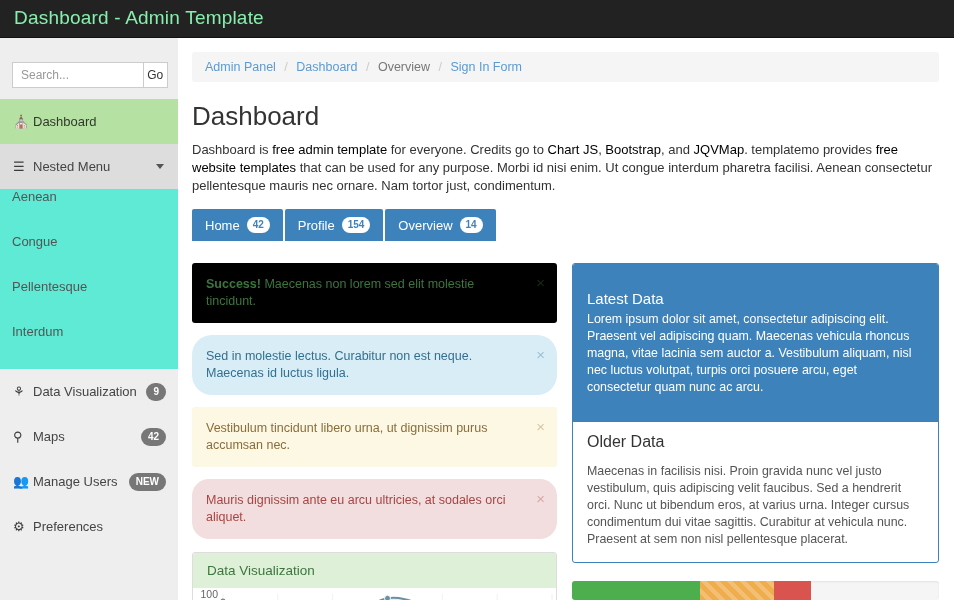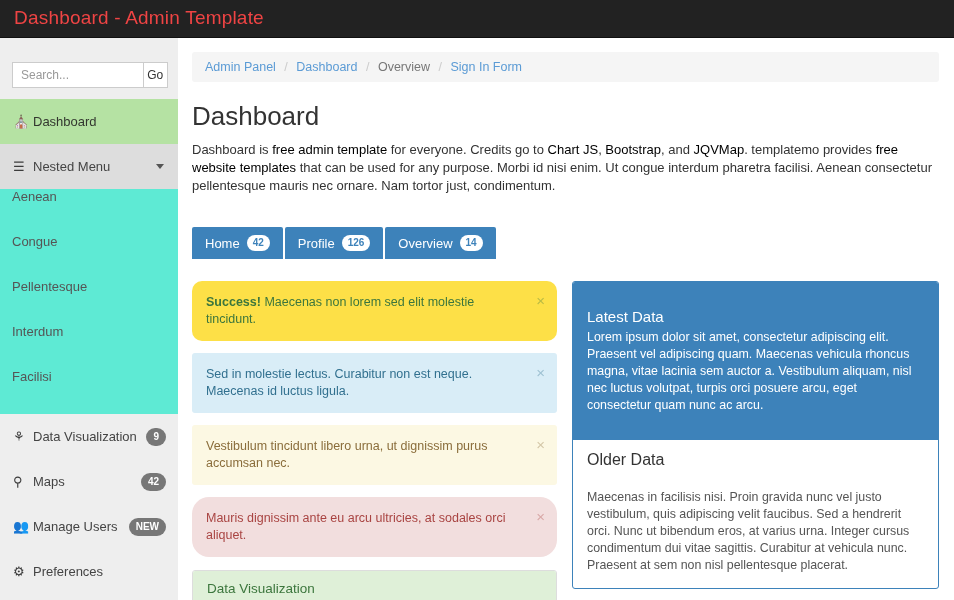--- a/index.html
+++ b/index.html
@@ -14,21 +14,21 @@
   }
 
   
   #topbar {
     position: absolute; left: 0; top: 0; width: 954px; height: 38px;
     background: #222;
     border-bottom: 1px solid #111;
   }
   #topbar .brand {
     position: absolute; left: 14px; top: 7px;
-    color: #ef4444;
+    color: #86efac;
     font-size: 19px;
     letter-spacing: .2px;
     white-space: nowrap;
   }
 
   
   #sidebar {
     position: absolute; left: 0; top: 38px; width: 178px; height: 562px;
     background: #eeeeee;
     overflow: hidden;
@@ -148,21 +148,20 @@
   
   .tabs { display: flex; gap: 2px; margin-bottom: 22px; }
   .tab {
     background: #3d82ba;
     color: #fff;
     padding: 8px 13px 8px 13px;
     font-size: 13px;
     cursor: pointer;
     display: flex; align-items: center; gap: 7px;
     border-radius: 2px 2px 0 0;
-    margin-top: 18px;
   }
   .tab .cnt {
     background: #fff;
     color: #3d82ba;
     border-radius: 9px;
     font-size: 10px;
     font-weight: bold;
     padding: 3px 6px;
     line-height: 1;
   }
@@ -180,22 +179,22 @@
     line-height: 17px;
     margin-bottom: 12px;
   }
   .alert .x {
     position: absolute; right: 12px; top: 11px;
     font-size: 15px;
     opacity: .35;
     cursor: pointer;
     font-family: "Liberation Sans", sans-serif;
   }
-  .alert.success { background: #fde047; color: #3c763d; border-radius: 10px; }
-  .alert.info    { background: #d9edf7; color: #31708f; }
+  .alert.success { background: #000000; color: #3c763d; }
+  .alert.info    { background: #d9edf7; color: #31708f; border-radius: 20px; }
   .alert.warn    { background: #fcf8e3; color: #8a6d3b; }
   .alert.danger  { background: #f2dede; color: #a94442; border-radius: 17px; }
   .alert b { font-weight: bold; }
 
   
   .panel {
     border: 1px solid #ddd;
     border-radius: 3px;
     background: #fff;
     margin-bottom: 12px;
@@ -203,21 +202,21 @@
   }
   .panel-primary { border-color: #3d82ba; }
   .panel-heading-primary {
     background: #3d82ba;
     color: #fff;
     padding: 26px 14px;
   }
   .panel-heading-primary .ttl { font-size: 15px; display: block; margin-bottom: 4px; }
   .panel-heading-primary .txt { font-size: 12.4px; line-height: 17px; display: block; }
   .panel-body-plain { padding: 11px 14px 14px 14px; }
-  .panel-body-plain .ttl { font-size: 16px; color: #333; display: block; margin-bottom: 20px; }
+  .panel-body-plain .ttl { font-size: 16px; color: #333; display: block; margin-bottom: 12px; }
   .panel-body-plain .txt { font-size: 12.4px; line-height: 17px; color: #555; display: block; }
   .panel-head-green {
     background: #dff0d8;
     color: #3c763d;
     padding: 10px 14px;
     font-size: 13.5px;
   }
 
   
   .progress {
@@ -269,23 +268,20 @@
   </div>
   <div class="sub-item">
     <span>Congue</span>
   </div>
   <div class="sub-item">
     <span>Pellentesque</span>
   </div>
   <div class="sub-item">
     <span>Interdum</span>
   </div>
-  <div class="sub-item">
-    <span>Facilisi</span>
-  </div>
 
   <div class="nav-item">
     <span class="ic">⚘</span>
     <span class="lbl">Data Visualization</span>
     <span class="badge-pill">9</span>
   </div>
   <div class="nav-item">
     <span class="ic">⚲</span>
     <span class="lbl">Maps</span>
     <span class="badge-pill">42</span>
@@ -320,21 +316,21 @@
       <span>Dashboard is </span><a>free admin template</a><span> for everyone. Credits go to </span><a>Chart JS</a><span>, </span><a>Bootstrap</a><span>, and </span><a>JQVMap</a><span>. templatemo provides </span><a>free website templates</a><span> that can be used for any purpose. Morbi id nisi enim. Ut congue interdum pharetra facilisi. Aenean consectetur pellentesque mauris nec ornare. Nam tortor just, condimentum.</span>
     </p>
 
     <div class="tabs">
       <div class="tab">
         <span>Home</span>
         <span class="cnt">42</span>
       </div>
       <div class="tab">
         <span>Profile</span>
-        <span class="cnt">126</span>
+        <span class="cnt">154</span>
       </div>
       <div class="tab">
         <span>Overview</span>
         <span class="cnt">14</span>
       </div>
     </div>
 
     <div class="cols">
 
       <div class="col-l">

